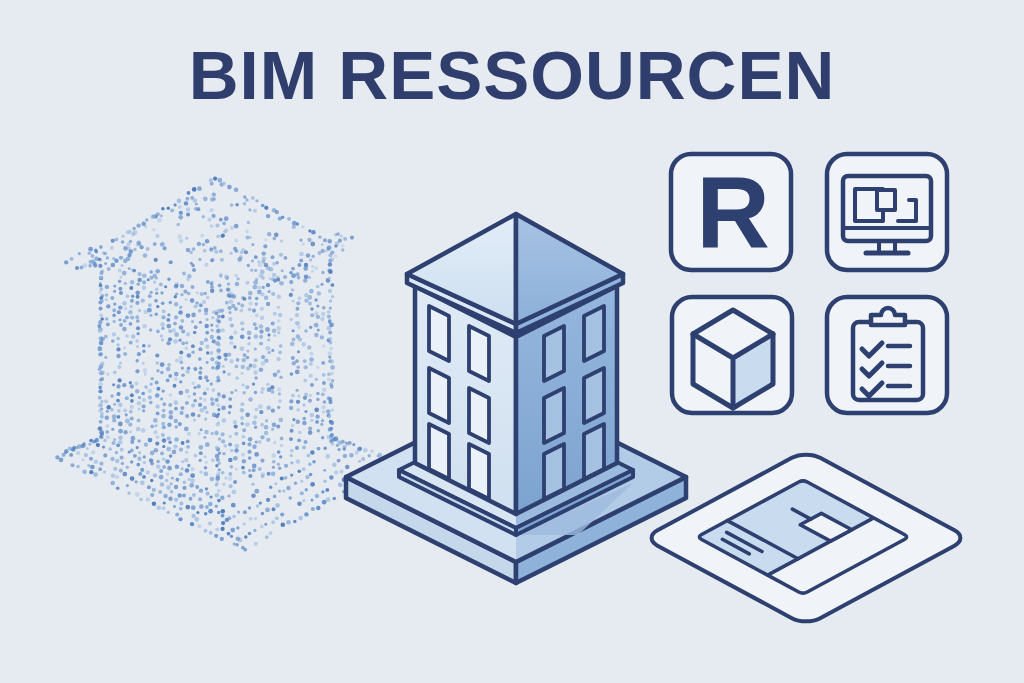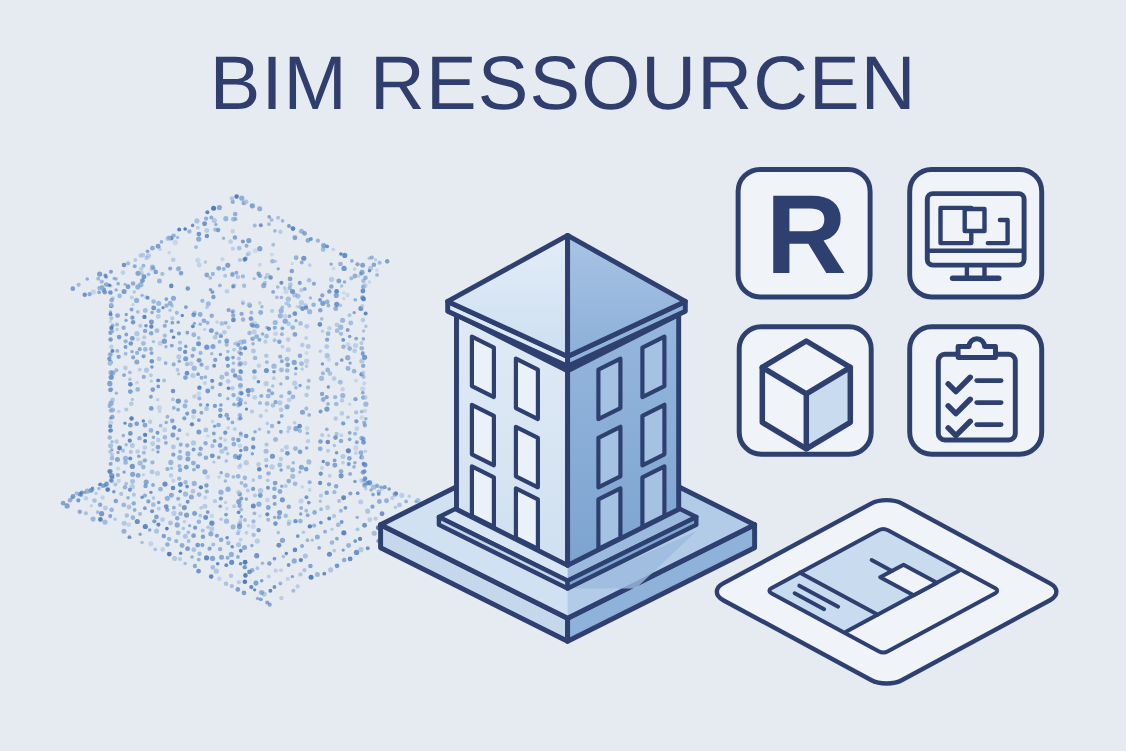--- a/index.html
+++ b/index.html
@@ -4,21 +4,21 @@
 <style>
   html,body{margin:0;padding:0;}
   body{
     width:1024px;height:683px;overflow:hidden;position:relative;
     background:var(--bg,#e6ebf2);
     font-family:"Liberation Sans",sans-serif;
   }
   .title{
     position:absolute;left:0;top:36px;width:1024px;
     text-align:center;
-    font-size:69px;font-weight:normal;letter-spacing:1px;
+    font-size:69px;font-weight:bold;letter-spacing:1px;
     color:var(--title,#2f3e6d);
   }
   svg{position:absolute;left:0;top:0;}
   .nv{stroke:var(--navy,#2e4070);stroke-linejoin:round;stroke-linecap:round;}
   .sw45{stroke-width:4.5;}
   .sw4{stroke-width:4;}
   .sw5{stroke-width:5;}
   .nofill{fill:none;}
   .tile{fill:var(--tile,#f0f4f9);stroke:var(--navy,#2e4070);stroke-width:4.5;}
   .rletter{

